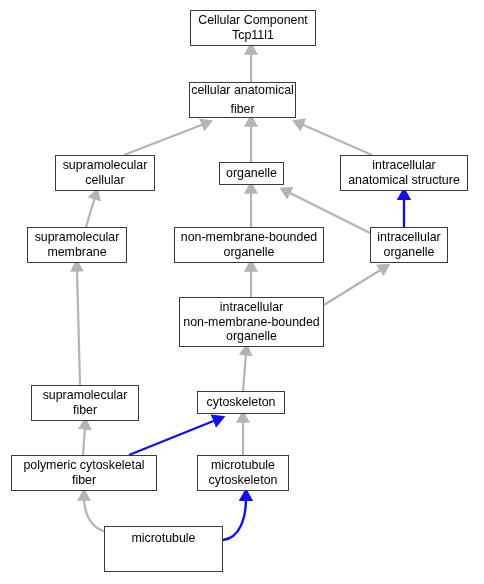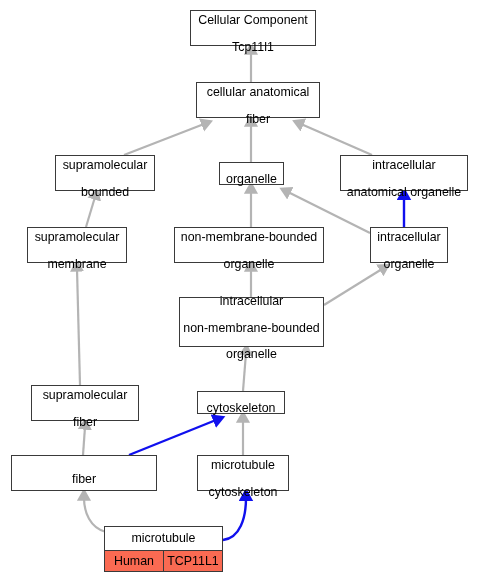--- a/index.html
+++ b/index.html
@@ -38,21 +38,20 @@
     justify-content: center;
     text-align: center;
     color: #000000;
     font-size: 12.4px;
     line-height: 14.6px;
     white-space: nowrap;
   }
   .node .line {
     display: block;
     padding: 0 5px;
-    margin-top: 12px;
   }
   
   .node-gene {
     position: absolute;
     box-sizing: border-box;
     border: 1.6px solid #3a3a3a;
     background: #ffffff;
     display: flex;
     flex-direction: column;
     font-size: 12.4px;
@@ -131,37 +130,37 @@
     <path d="M 106,532 C 90,528 84,512 84,498" fill="none" stroke="#b4b4b4" stroke-width="2.2" marker-end="url(#arrow-gray)"></path>
 
     <path d="M 223,540 C 240,538 246,518 246,498" fill="none" stroke="#1010ee" stroke-width="2.4" marker-end="url(#arrow-blue)"></path>
   </svg>
 
   <div class="node" style="left:190px; top:10px; width:126px; height:36px;">
     <span class="line">Cellular Component</span>
     <span class="line">Tcp11l1</span>
   </div>
 
-  <div class="node" style="left:196px; top:82px; width:124px; height:36px;">
+  <div class="node" style="left:189px; top:82px; width:107px; height:36px;justify-content:space-between;">
     <span class="line">cellular anatomical</span>
     <span class="line">fiber</span>
   </div>
 
   <div class="node" style="left:55px; top:155px; width:100px; height:36px;">
     <span class="line">supramolecular</span>
-    <span class="line">bounded</span>
+    <span class="line">cellular</span>
   </div>
 
   <div class="node" style="left:219px; top:162px; width:65px; height:23px;">
     <span class="line">organelle</span>
   </div>
 
   <div class="node" style="left:340px; top:155px; width:128px; height:36px;">
     <span class="line">intracellular</span>
-    <span class="line">anatomical organelle</span>
+    <span class="line">anatomical structure</span>
   </div>
 
   <div class="node" style="left:27px; top:227px; width:100px; height:36px;">
     <span class="line">supramolecular</span>
     <span class="line">membrane</span>
   </div>
 
   <div class="node" style="left:174px; top:227px; width:150px; height:36px;">
     <span class="line">non-membrane-bounded</span>
     <span class="line">organelle</span>
@@ -181,29 +180,26 @@
   <div class="node" style="left:31px; top:385px; width:108px; height:36px;">
     <span class="line">supramolecular</span>
     <span class="line">fiber</span>
   </div>
 
   <div class="node" style="left:197px; top:391px; width:88px; height:23px;">
     <span class="line">cytoskeleton</span>
   </div>
 
   <div class="node" style="left:11px; top:455px; width:146px; height:36px;">
+    <span class="line">polymeric cytoskeletal</span>
     <span class="line">fiber</span>
   </div>
 
   <div class="node" style="left:197px; top:455px; width:92px; height:36px;">
     <span class="line">microtubule</span>
     <span class="line">cytoskeleton</span>
   </div>
 
   <div class="node-gene" style="left:104px; top:526px; width:119px; height:46px;">
     <div class="gene-title">microtubule</div>
-    <div class="gene-cells">
-      <div class="gene-cell species" style="background: rgb(250, 106, 82);">Human</div>
-      <div class="gene-cell symbol" style="background: rgb(250, 106, 82);">TCP11L1</div>
-    </div>
   </div>
 
 </div>
 
 </body></html>

